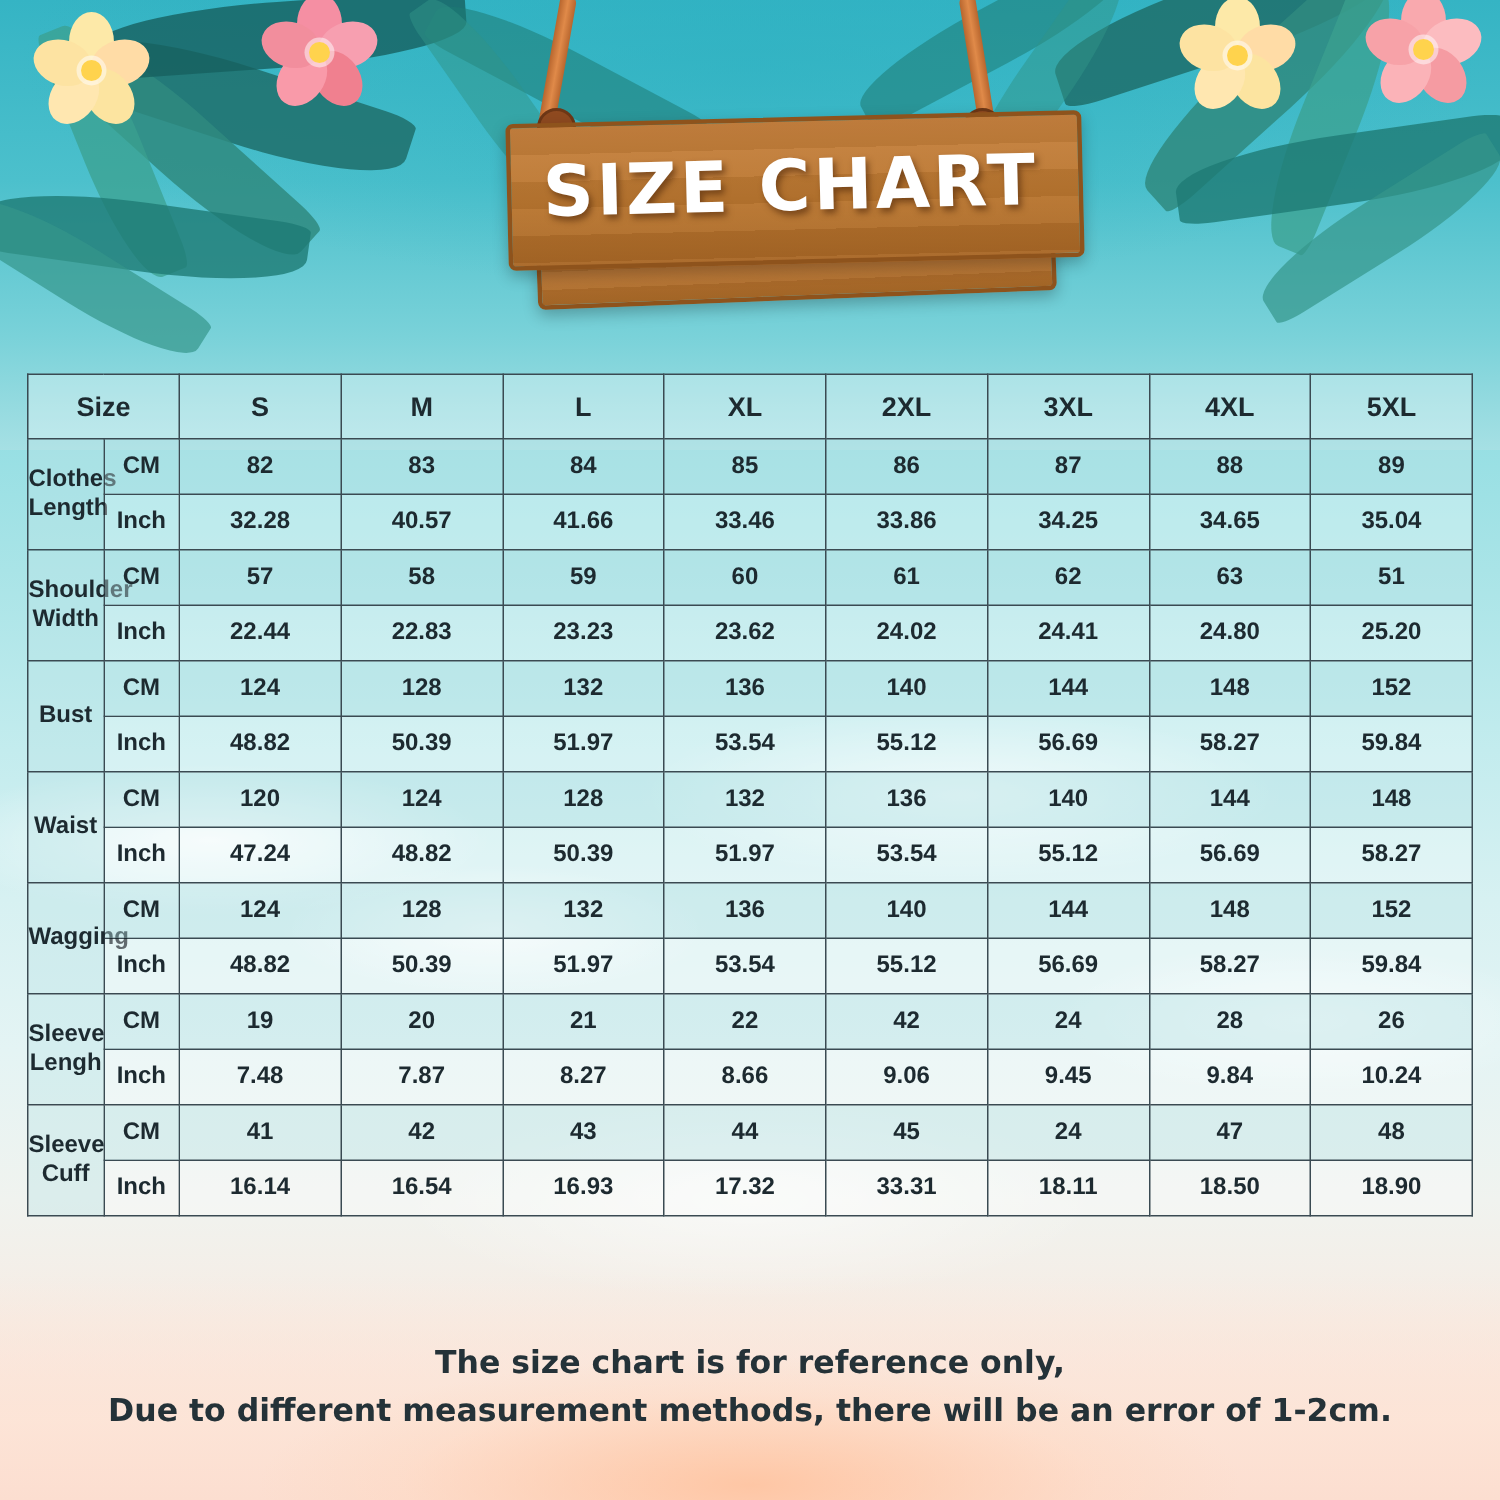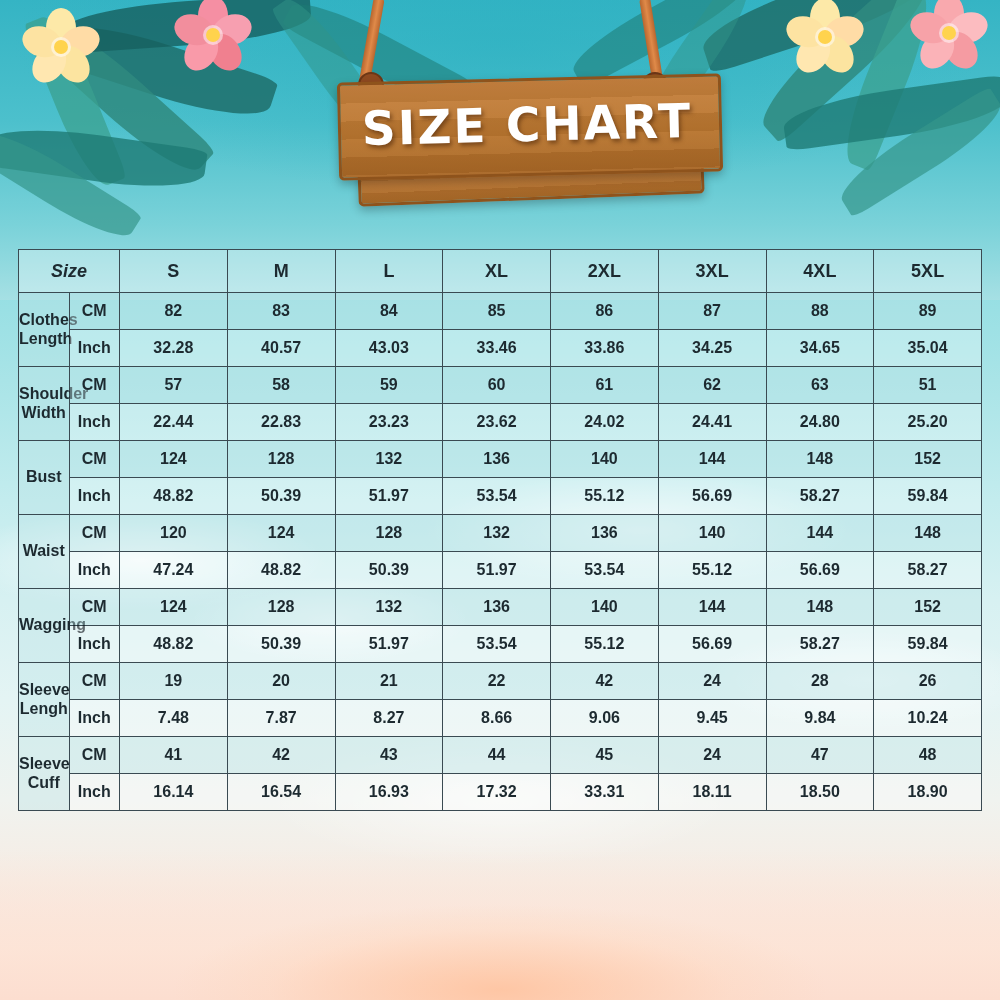--- a/index.html
+++ b/index.html
@@ -172,21 +172,21 @@
     height: 36px;
     padding: 0;
     background: rgba(255,255,255,0.20);
   }
   table.size-chart thead th {
     height: 42px;
     font-size: 18px;
     background: rgba(255,255,255,0.30);
   }
   th.col-size { width: 100px; }
-  .hdr-size { font-size: 18px; font-style: italic; }
+  .hdr-size { font-size: 18px; }
   td.rowlabel {
     width: 100px;
     font-size: 17px;
     line-height: 1.15;
     background: rgba(255,255,255,0.26);
   }
   td.unit {
     width: 68px;
     font-size: 15px;
     background: rgba(255,255,255,0.22);
@@ -319,21 +319,21 @@
           <td>85</td>
           <td>86</td>
           <td>87</td>
           <td>88</td>
           <td>89</td>
         </tr>
         <tr class="band-b">
           <td class="unit">Inch</td>
           <td>32.28</td>
           <td>40.57</td>
-          <td>43.03</td>
+          <td>41.66</td>
           <td>33.46</td>
           <td>33.86</td>
           <td>34.25</td>
           <td>34.65</td>
           <td>35.04</td>
         </tr>
 
         <tr class="band-a">
           <td class="rowlabel" rowspan="2">Shoulder Width</td>
           <td class="unit">CM</td>
@@ -475,14 +475,18 @@
           <td>33.31</td>
           <td>18.11</td>
           <td>18.50</td>
           <td>18.90</td>
         </tr>
 
       </tbody>
     </table>
   </div>
 
+  <div class="footer">
+    <div>The size chart is for reference only,</div>
+    <div>Due to different measurement methods, there will be an error of 1-2cm.</div>
+  </div>
 
 </div>
 
 </body></html>

